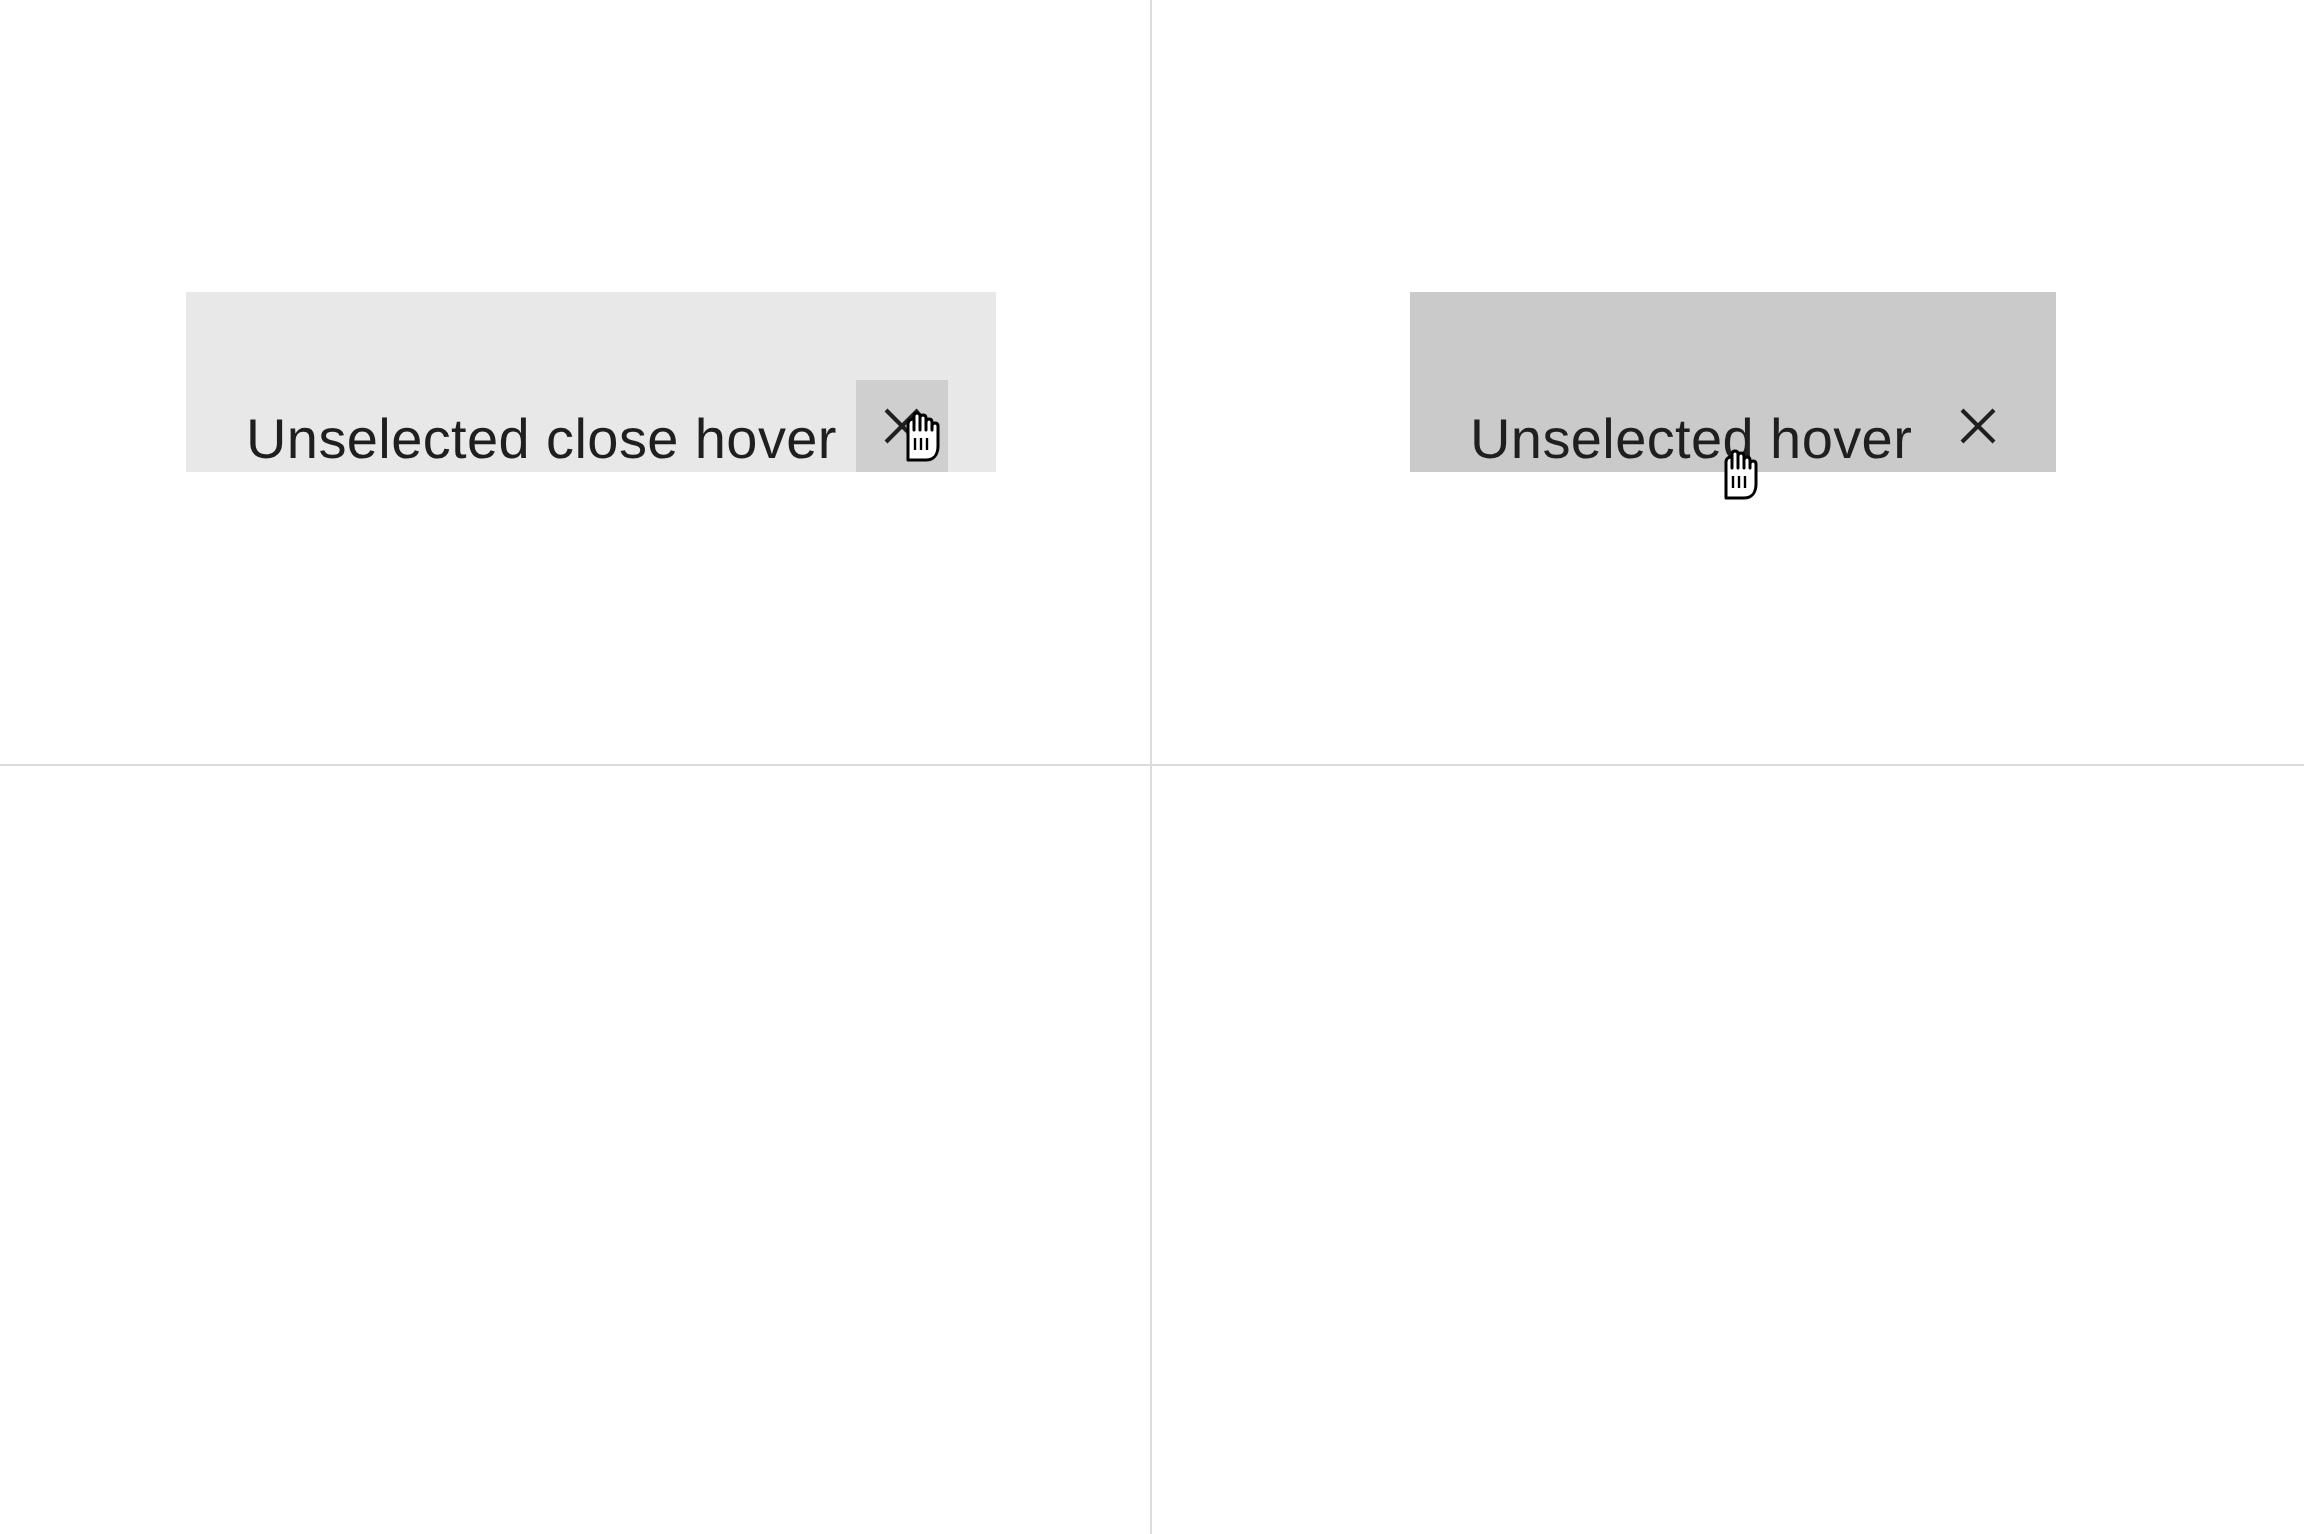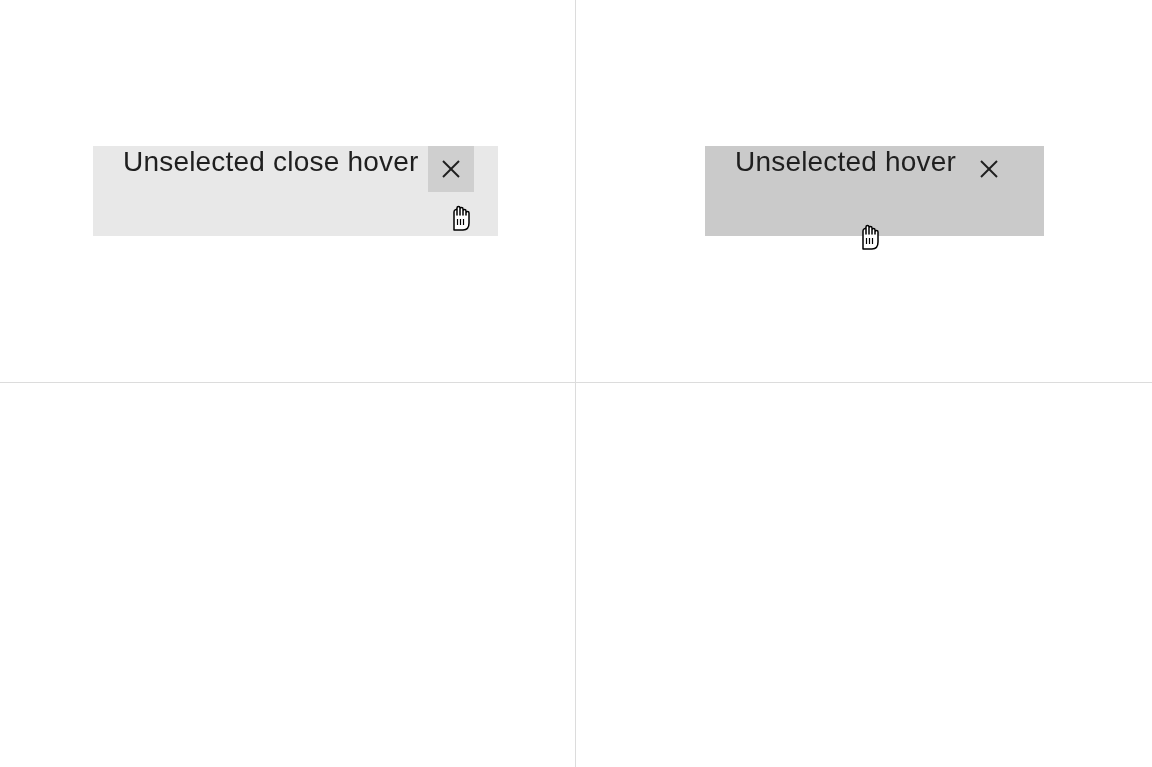--- a/index.html
+++ b/index.html
@@ -31,21 +31,21 @@
     }
     .cell-top-right {
       border-bottom: 1px solid #dcdcdc;
     }
     .cell-bottom-left {
       border-right: 1px solid #dcdcdc;
     }
     .tag {
       position: absolute;
       display: inline-flex;
-      align-items: flex-start;
+      align-items: flex-end;
       height: 90px;
       font-size: 28px;
       color: #1f1f1f;
       letter-spacing: 0.2px;
     }
     .tag-label {
       padding-left: 30px;
       padding-right: 10px;
       white-space: nowrap;
     }
@@ -70,21 +70,21 @@
       padding-right: 24px;
     }
     .tag-close-hover .close-btn {
       background: #cfcfcf;
     }
     
     .tag-hover {
       left: 129px;
       top: 146px;
       background: #cacaca;
-      padding-right: 32px;
+      padding-right: 16px;
     }
     
     .cursor {
       position: absolute;
       width: 30px;
       height: 34px;
     }
     .cursor svg {
       width: 100%;
       height: 100%;

